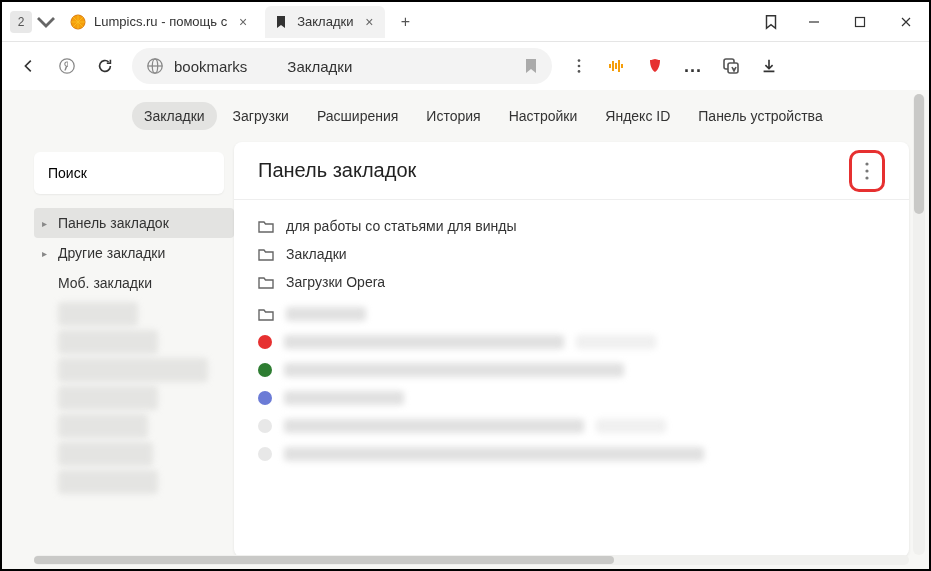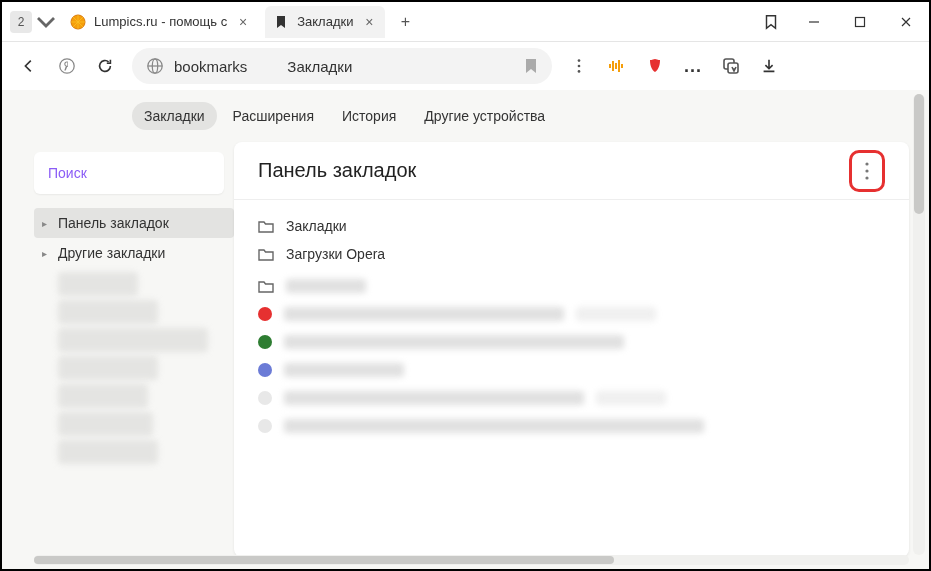--- a/index.html
+++ b/index.html
@@ -39,21 +39,21 @@
   
   
   .cat-row { height: 52px; background: #f7f7f5; display: flex; align-items: center; padding-left: 130px; gap: 4px; font-size: 14px; }
   .cat-item { padding: 6px 12px; border-radius: 14px; color: #333; cursor: pointer; }
   .cat-item.active { background: #e3e3e1; }
   
   
   .main { display: flex; height: calc(100% - 140px); background: #f7f7f5; }
   
   .sidebar { width: 232px; padding: 10px 0 10px 32px; }
-  .search-box { width: 190px; height: 42px; background: #fff; border-radius: 6px; box-shadow: 0 1px 2px rgba(0,0,0,0.06); padding: 0 14px; display: flex; align-items: center; font-size: 14px; color: #8b5cf6; margin-bottom: 14px; }
+  .search-box { width: 190px; height: 42px; background: #fff; border-radius: 6px; box-shadow: 0 1px 2px rgba(0,0,0,0.06); padding: 0 14px; display: flex; align-items: center; font-size: 14px; color: #000000; margin-bottom: 14px; }
   .tree-item { height: 30px; display: flex; align-items: center; padding-left: 8px; font-size: 14px; color: #333; border-radius: 4px; width: 200px; }
   .tree-item.selected { background: #e3e3e1; }
   .tree-item .chev { width: 14px; font-size: 10px; color: #888; margin-right: 2px; }
   .tree-item.no-chev { padding-left: 24px; }
   .blurred-item { height: 24px; margin: 4px 0 4px 24px; width: 140px; background: #d8d8d6; border-radius: 4px; filter: blur(3px); opacity:0.6;}
   
   .content { flex: 1; background: #fff; border-radius: 8px; margin: 0 20px 12px 0; box-shadow: 0 1px 3px rgba(0,0,0,0.08); overflow: hidden; position: relative; }
   .content-header { height: 58px; display: flex; align-items: center; padding: 0 24px; border-bottom: 1px solid #eee; }
   .content-header h1 { font-size: 20px; font-weight: 400; color: #222; flex: 1; }
   .more-btn { width: 36px; height: 42px; border: 3px solid #e63030; border-radius: 10px; display: flex; align-items: center; justify-content: center; color: #666; font-size: 18px; }
@@ -187,35 +187,41 @@
     </div>
   <div class="tool-btn">
       <svg viewBox="0 0 20 20" fill="none" stroke="#333" stroke-width="1.8">
         <path d="M10 3v10M6 9l4 4 4-4M4 16h12"></path>
       </svg>
     </div>
 </div>
 
 <div class="cat-row">
   <div class="cat-item active">Закладки</div>
+  <div class="cat-item">Загрузки</div>
   <div class="cat-item">Расширения</div>
   <div class="cat-item">История</div>
-  <div class="cat-item">Другие устройства</div>
+  <div class="cat-item">Настройки</div>
+  <div class="cat-item">Яндекс ID</div>
+  <div class="cat-item">Панель устройства</div>
 </div>
 
 <div class="main">
   <div class="sidebar">
     <div class="search-box">Поиск</div>
     <div class="tree-item selected">
         <span class="chev">▸</span>
         <span>Панель закладок</span>
       </div>
     <div class="tree-item">
         <span class="chev">▸</span>
         <span>Другие закладки</span>
+      </div>
+    <div class="tree-item no-chev">
+        <span>Моб. закладки</span>
       </div>
     <div class="blurred-item" style="width:80px;"></div>
     <div class="blurred-item" style="width:100px;"></div>
     <div class="blurred-item" style="width:150px;"></div>
     <div class="blurred-item" style="width:100px;"></div>
     <div class="blurred-item" style="width:90px;"></div>
     <div class="blurred-item" style="width:95px;"></div>
     <div class="blurred-item" style="width:100px;"></div>
   </div>
 
@@ -228,20 +234,26 @@
             <circle cx="2" cy="9" r="1.6"></circle>
             <circle cx="2" cy="16" r="1.6"></circle>
           </svg>
       </div>
     </div>
     <div class="bm-list">
       <div class="bm-row">
           <span class="folder-icon"><svg viewBox="0 0 16 14">
               <path d="M1 3h5l1.5 2H15v8H1z"></path>
             </svg></span>
+          <span>для работы со статьями для винды</span>
+        </div>
+      <div class="bm-row">
+          <span class="folder-icon"><svg viewBox="0 0 16 14">
+              <path d="M1 3h5l1.5 2H15v8H1z"></path>
+            </svg></span>
           <span>Закладки</span>
         </div>
       <div class="bm-row">
           <span class="folder-icon"><svg viewBox="0 0 16 14">
               <path d="M1 3h5l1.5 2H15v8H1z"></path>
             </svg></span>
           <span>Загрузки Opera</span>
         </div>
       <div class="blurred-row">
           <span class="folder-icon"><svg viewBox="0 0 16 14">

